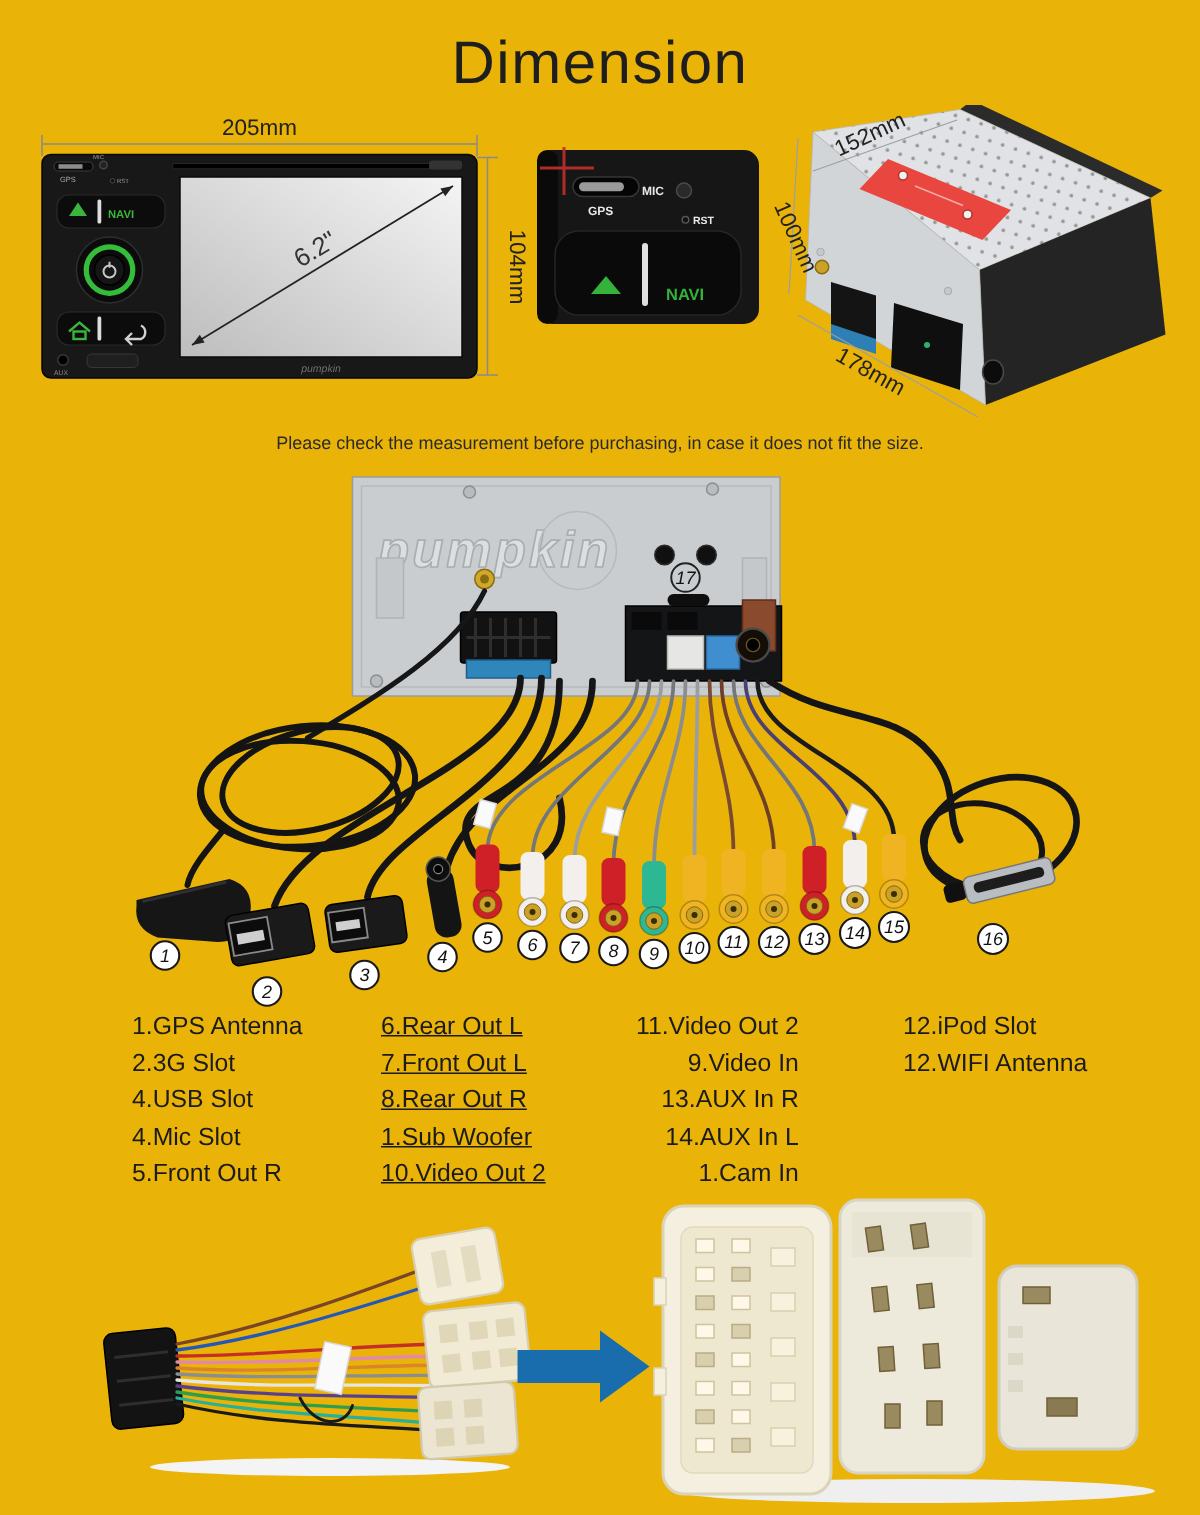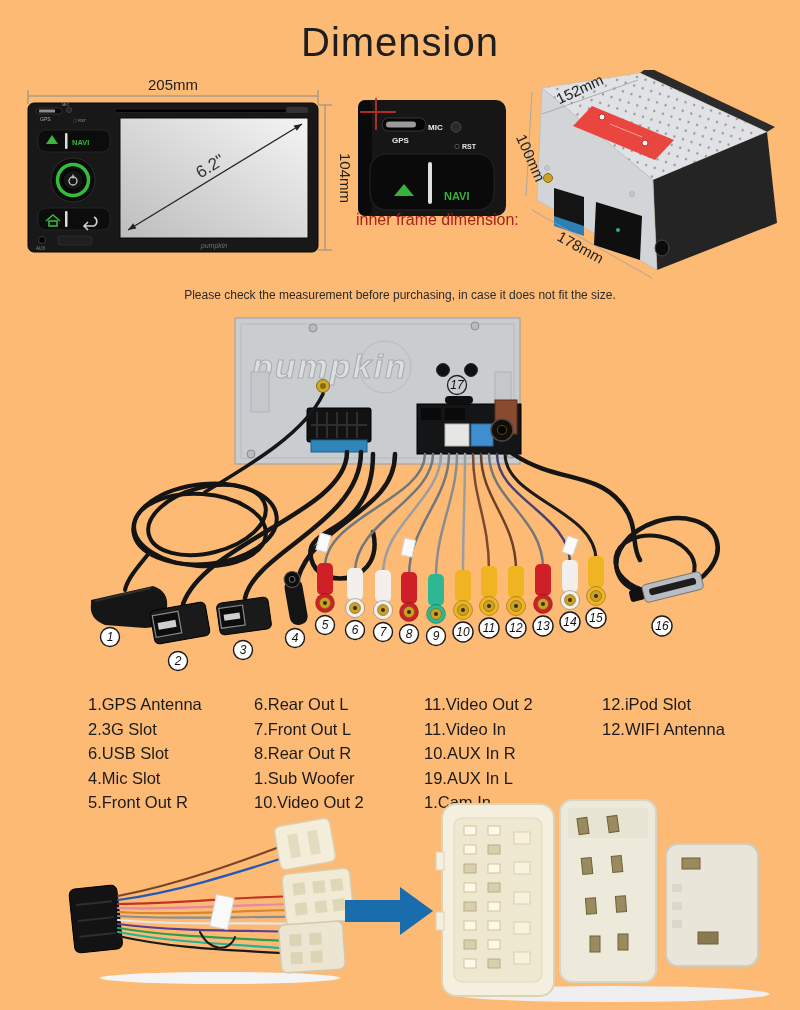--- a/index.html
+++ b/index.html
@@ -1,28 +1,28 @@
 <!DOCTYPE html>
 <html><head>
 <meta charset="utf-8">
 <style>
   html,body{margin:0;padding:0;background:#fff;}
-  #screen{position:relative;width:800px;height:1010px;background:#fdba74;overflow:hidden;
+  #screen{position:relative;width:800px;height:1010px;background:#eab308;overflow:hidden;
           font-family:"Liberation Sans",sans-serif;color:#1d1d1d;}
   .abs{position:absolute;}
   #title{top:20px;left:0;width:800px;text-align:center;font-size:40px;font-weight:400;
          letter-spacing:1px;color:#1e1e1e;}
   #notice{top:288px;left:0;width:800px;text-align:center;font-size:12px;color:#2a2a2a;}
   #inner-frame-caption{top:209px;left:356px;width:170px;font-size:16px;line-height:21px;}
   svg{display:block;font-family:"Liberation Sans",sans-serif;}
   .dimtxt{font-size:15px;fill:#222;}
   .numtxt{font-size:12px;font-style:italic;fill:#111;text-anchor:middle;}
   .numcir{fill:#ffffff;stroke:#1a1a1a;stroke-width:1.4;}
   .legend-col{position:absolute;top:0;font-size:16.5px;line-height:24.5px;color:#1b1b1b;white-space:nowrap;}
-  #legend{top:692px;left:0;width:740px;height:130px;}
+  #legend{top:672px;left:0;width:740px;height:130px;}
 </style>
 </head>
 <body>
 
 <div id="screen">
 
   <div id="title" class="abs">Dimension</div>
 
   <svg class="abs" style="left:20px;top:78px;" width="335" height="182" viewBox="0 0 335 182">
     <defs>
@@ -102,21 +102,20 @@
     <text x="76" y="34" font-size="8" font-weight="bold" fill="#e8e8e8">MIC</text>
     <circle cx="104" cy="31" r="5" fill="#2a2a2a" stroke="#4a4a4a"></circle>
     <circle cx="105" cy="50.5" r="2.2" fill="#111" stroke="#555"></circle>
     <text x="110" y="53" font-size="7" font-weight="bold" fill="#e8e8e8">RST</text>
     <rect x="18" y="58" width="124" height="56" rx="16" fill="#0a0a0a" stroke="#262626"></rect>
     <rect x="76" y="66" width="4" height="42" rx="2" fill="#e0e0e0"></rect>
     <polygon points="42,100 62,100 52,88" fill="#35b23a"></polygon>
     <text x="92" y="104" font-size="11" font-weight="bold" fill="#35b23a">NAVI</text>
   </svg>
   <div id="inner-frame-caption" class="abs" style="color:#a8231e;">
-    <div>inner frame dimension:</div>
   </div>
 
   <svg class="abs" style="left:512px;top:70px;" width="288" height="218" viewBox="0 0 288 218">
     <defs>
       <pattern id="dotp" width="9" height="9" patternUnits="userSpaceOnUse" patternTransform="rotate(18)">
         <circle cx="4" cy="4" r="1.2" fill="#3a3a3a"></circle>
       </pattern>
     </defs>
     <polygon points="128,3 255,62 263,57 136,-3" fill="#2b2b2b"></polygon>
     <polygon points="30,18 128,3 255,62 141,110" fill="#e0e2e5" stroke="#b8bcbe" stroke-width="0.5"></polygon>
@@ -354,36 +353,36 @@
         <text class="numtxt" x="541" y="310.2">15</text>
       <circle class="numcir" cx="607" cy="314" r="10"></circle>
         <text class="numtxt" x="607" y="318.2">16</text>
     </g>
   </svg>
 
   <div id="legend" class="abs">
     <div class="legend-col" style="left:88px;">
       <div>1.GPS Antenna</div>
       <div>2.3G Slot</div>
-      <div>6.USB Slot</div>
+      <div>4.USB Slot</div>
       <div>4.Mic Slot</div>
       <div>5.Front Out R</div>
     </div>
-    <div class="legend-col" style="left:254px;">
+    <div class="legend-col" style="left:254px;text-decoration:underline;">
       <div>6.Rear Out L</div>
       <div>7.Front Out L</div>
       <div>8.Rear Out R</div>
       <div>1.Sub Woofer</div>
       <div>10.Video Out 2</div>
     </div>
-    <div class="legend-col" style="left:424px;">
+    <div class="legend-col" style="left:424px;text-align:right;">
       <div>11.Video Out 2</div>
-      <div>11.Video In</div>
-      <div>10.AUX In R</div>
-      <div>19.AUX In L</div>
+      <div>9.Video In</div>
+      <div>13.AUX In R</div>
+      <div>14.AUX In L</div>
       <div>1.Cam In</div>
     </div>
     <div class="legend-col" style="left:602px;">
       <div>12.iPod Slot</div>
       <div>12.WIFI Antenna</div>
     </div>
   </div>
 
   <svg class="abs" style="left:50px;top:792px;" width="750" height="215" viewBox="0 0 750 215">
     <ellipse cx="170" cy="186" rx="120" ry="6" fill="#f4f4f4"></ellipse>

